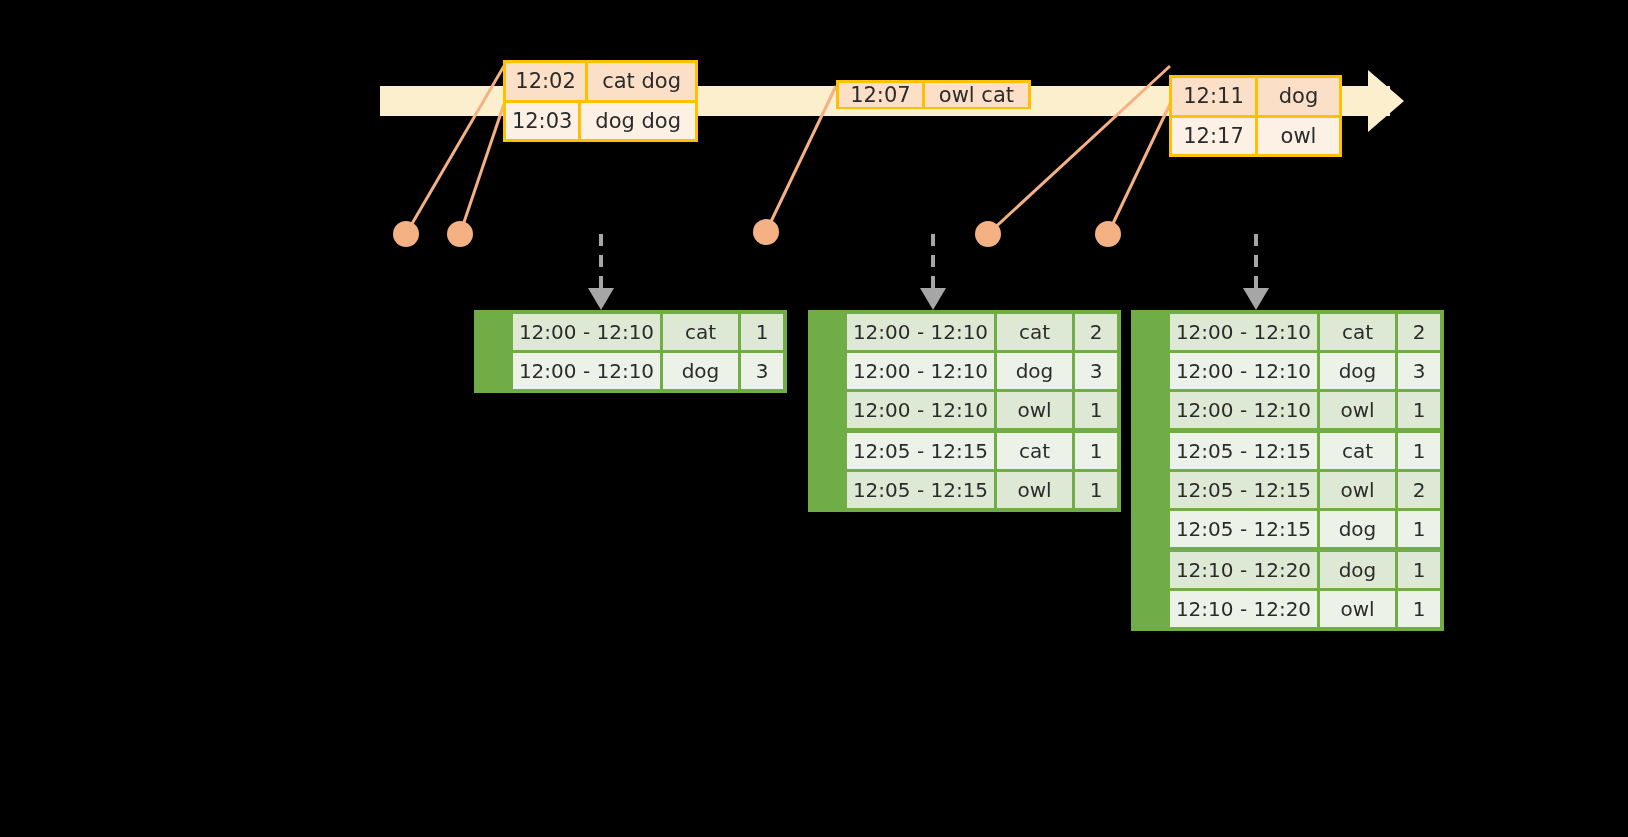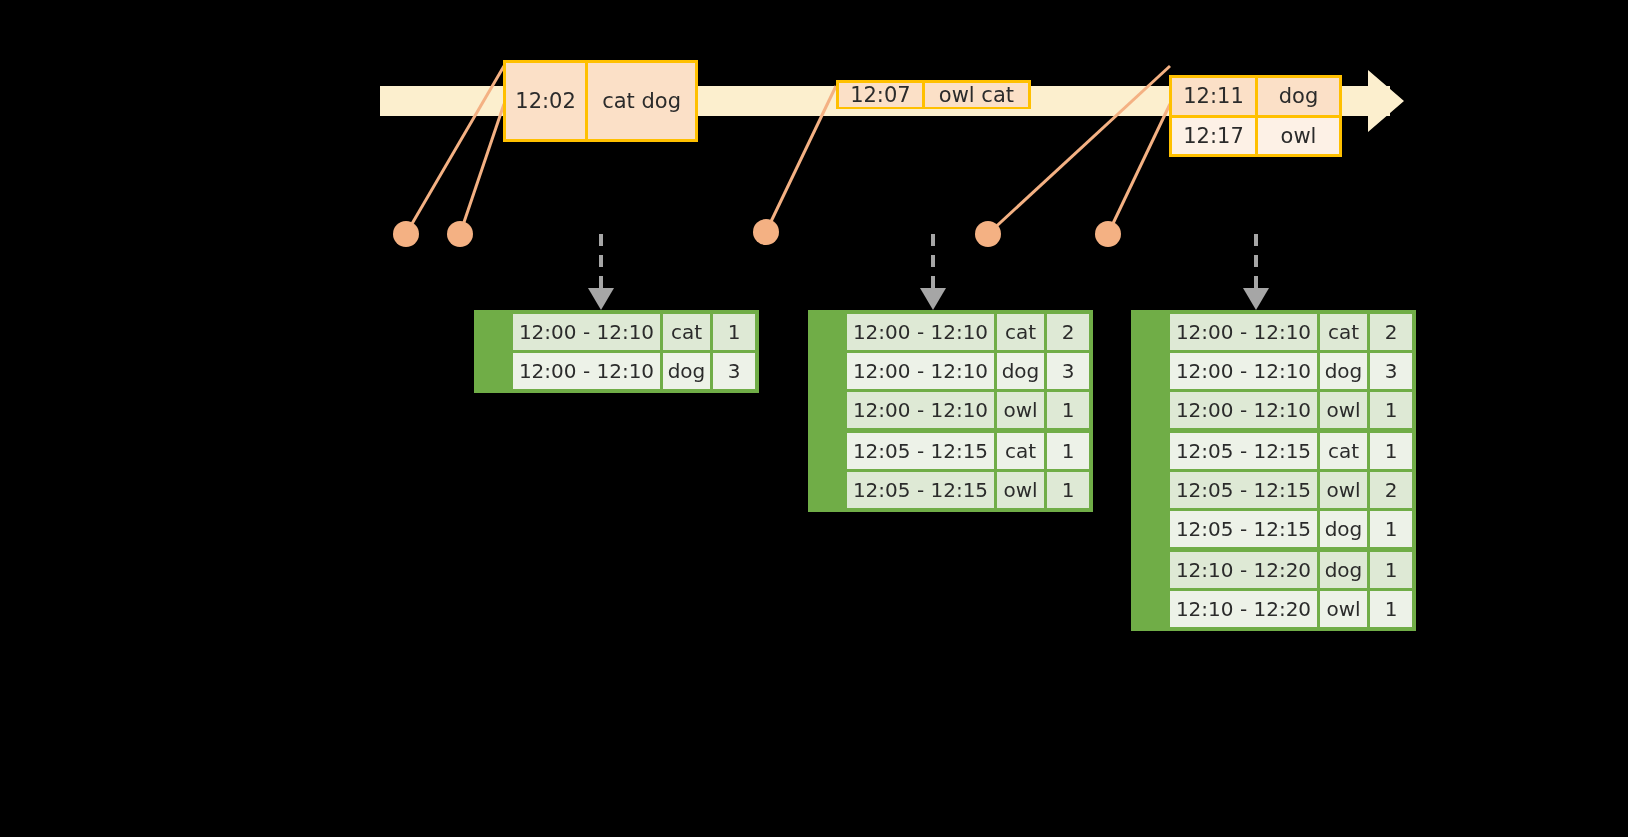--- a/index.html
+++ b/index.html
@@ -27,21 +27,21 @@
   .rt{position:absolute;border:4px solid #70AD47;box-sizing:border-box;background:#70AD47;padding-left:35px;}
   .rt-row{display:flex;}
   .rt-cell{display:flex;align-items:center;justify-content:center;
       font-size:20px;color:#2b2b2b;box-sizing:border-box;height:36px;
       border-right:3px solid #70AD47;white-space:nowrap;}
   .rt-cell:last-child{border-right:0;}
   .rt-row{border-bottom:3px solid #70AD47;}
   .rt-row:last-child{border-bottom:0;}
   .rt-row.grp{border-bottom:5px solid #70AD47;}
   .c-win{width:150px;}
-  .c-word{width:50px;}
+  .c-word{width:78px;}
   .c-cnt{width:42px;}
   .sh-a{background:#DEE9D5;}
   .sh-b{background:#EDF2E8;}
 
   .dot{position:absolute;width:26px;height:26px;border-radius:50%;background:#F4B183;}
 </style>
 </head>
 <body>
 
 <div id="stage">
@@ -68,20 +68,24 @@
       <polygon points="588,288 614,288 601,310"></polygon>
       <polygon points="920,288 946,288 933,310"></polygon>
       <polygon points="1243,288 1269,288 1256,310"></polygon>
     </g>
   </svg>
 
   <div class="ev" style="left:503px;top:60px;width:195px;height:82px;">
     <div class="ev-row tone-a">
       <div class="ev-time">12:02</div>
       <div class="ev-words">cat dog</div>
+    </div>
+    <div class="ev-row tone-b">
+      <div class="ev-time">12:03</div>
+      <div class="ev-words">dog dog</div>
     </div>
   </div>
 
   <div class="ev" style="left:836px;top:80px;width:195px;height:29px;">
     <div class="ev-row tone-a">
       <div class="ev-time">12:07</div>
       <div class="ev-words">owl cat</div>
     </div>
   </div>
 

